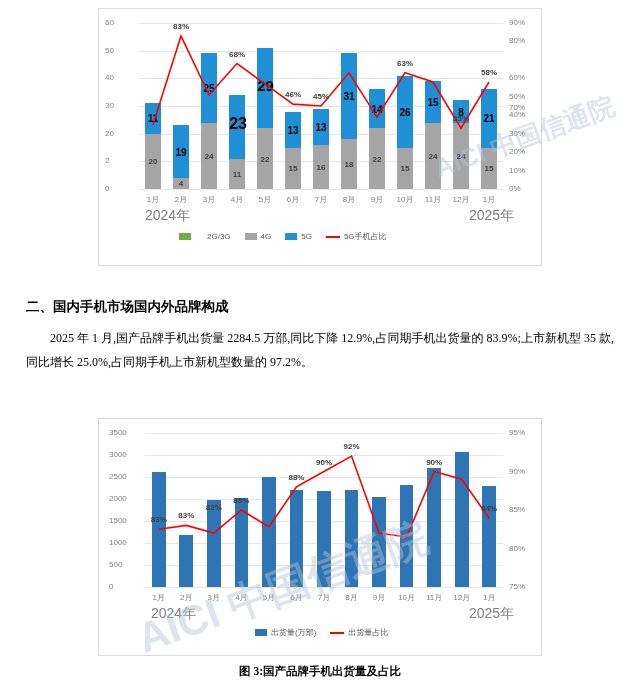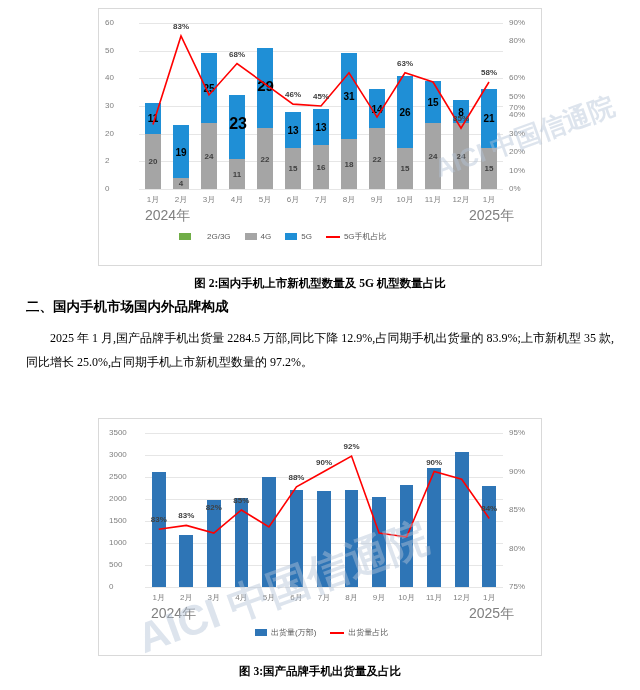--- a/index.html
+++ b/index.html
@@ -244,21 +244,20 @@
         </div>
         <div class="legend" style="position:relative;">
           <span class="ln"></span>
           <span>5G手机占比</span>
         </div>
       </div>
       <div class="yearlabel" style="left:46px;top:198px;">2024年</div>
       <div class="yearlabel" style="left:370px;top:198px;">2025年</div>
     </div>
 
-  <div class="fig-cap" style="left:0;top:276px;">图 2:国内手机上市新机型数量及 5G 机型数量占比</div>
 
   <div class="heading" style="left:26px;top:298px;">二、国内手机市场国内外品牌构成</div>
 
   <div class="para" style="left:26px;top:326px;width:588px;text-indent:24px;">2025 年 1 月,国产品牌手机出货量 2284.5 万部,同比下降 12.9%,占同期手机出货量的 83.9%;上市新机型 35 款,同比增长 25.0%,占同期手机上市新机型数量的 97.2%。</div>
 
   <div class="chart-panel" id="chart2" style="left:98px;top:418px;width:444px;height:238px;">
   <div class="plot" style="left:46px;top:14px;width:358px;height:154px;">
         <div class="gridline" style="top:154px;"></div>
         <div class="gridline" style="top:132px;"></div>
         <div class="gridline" style="top:110px;"></div>

